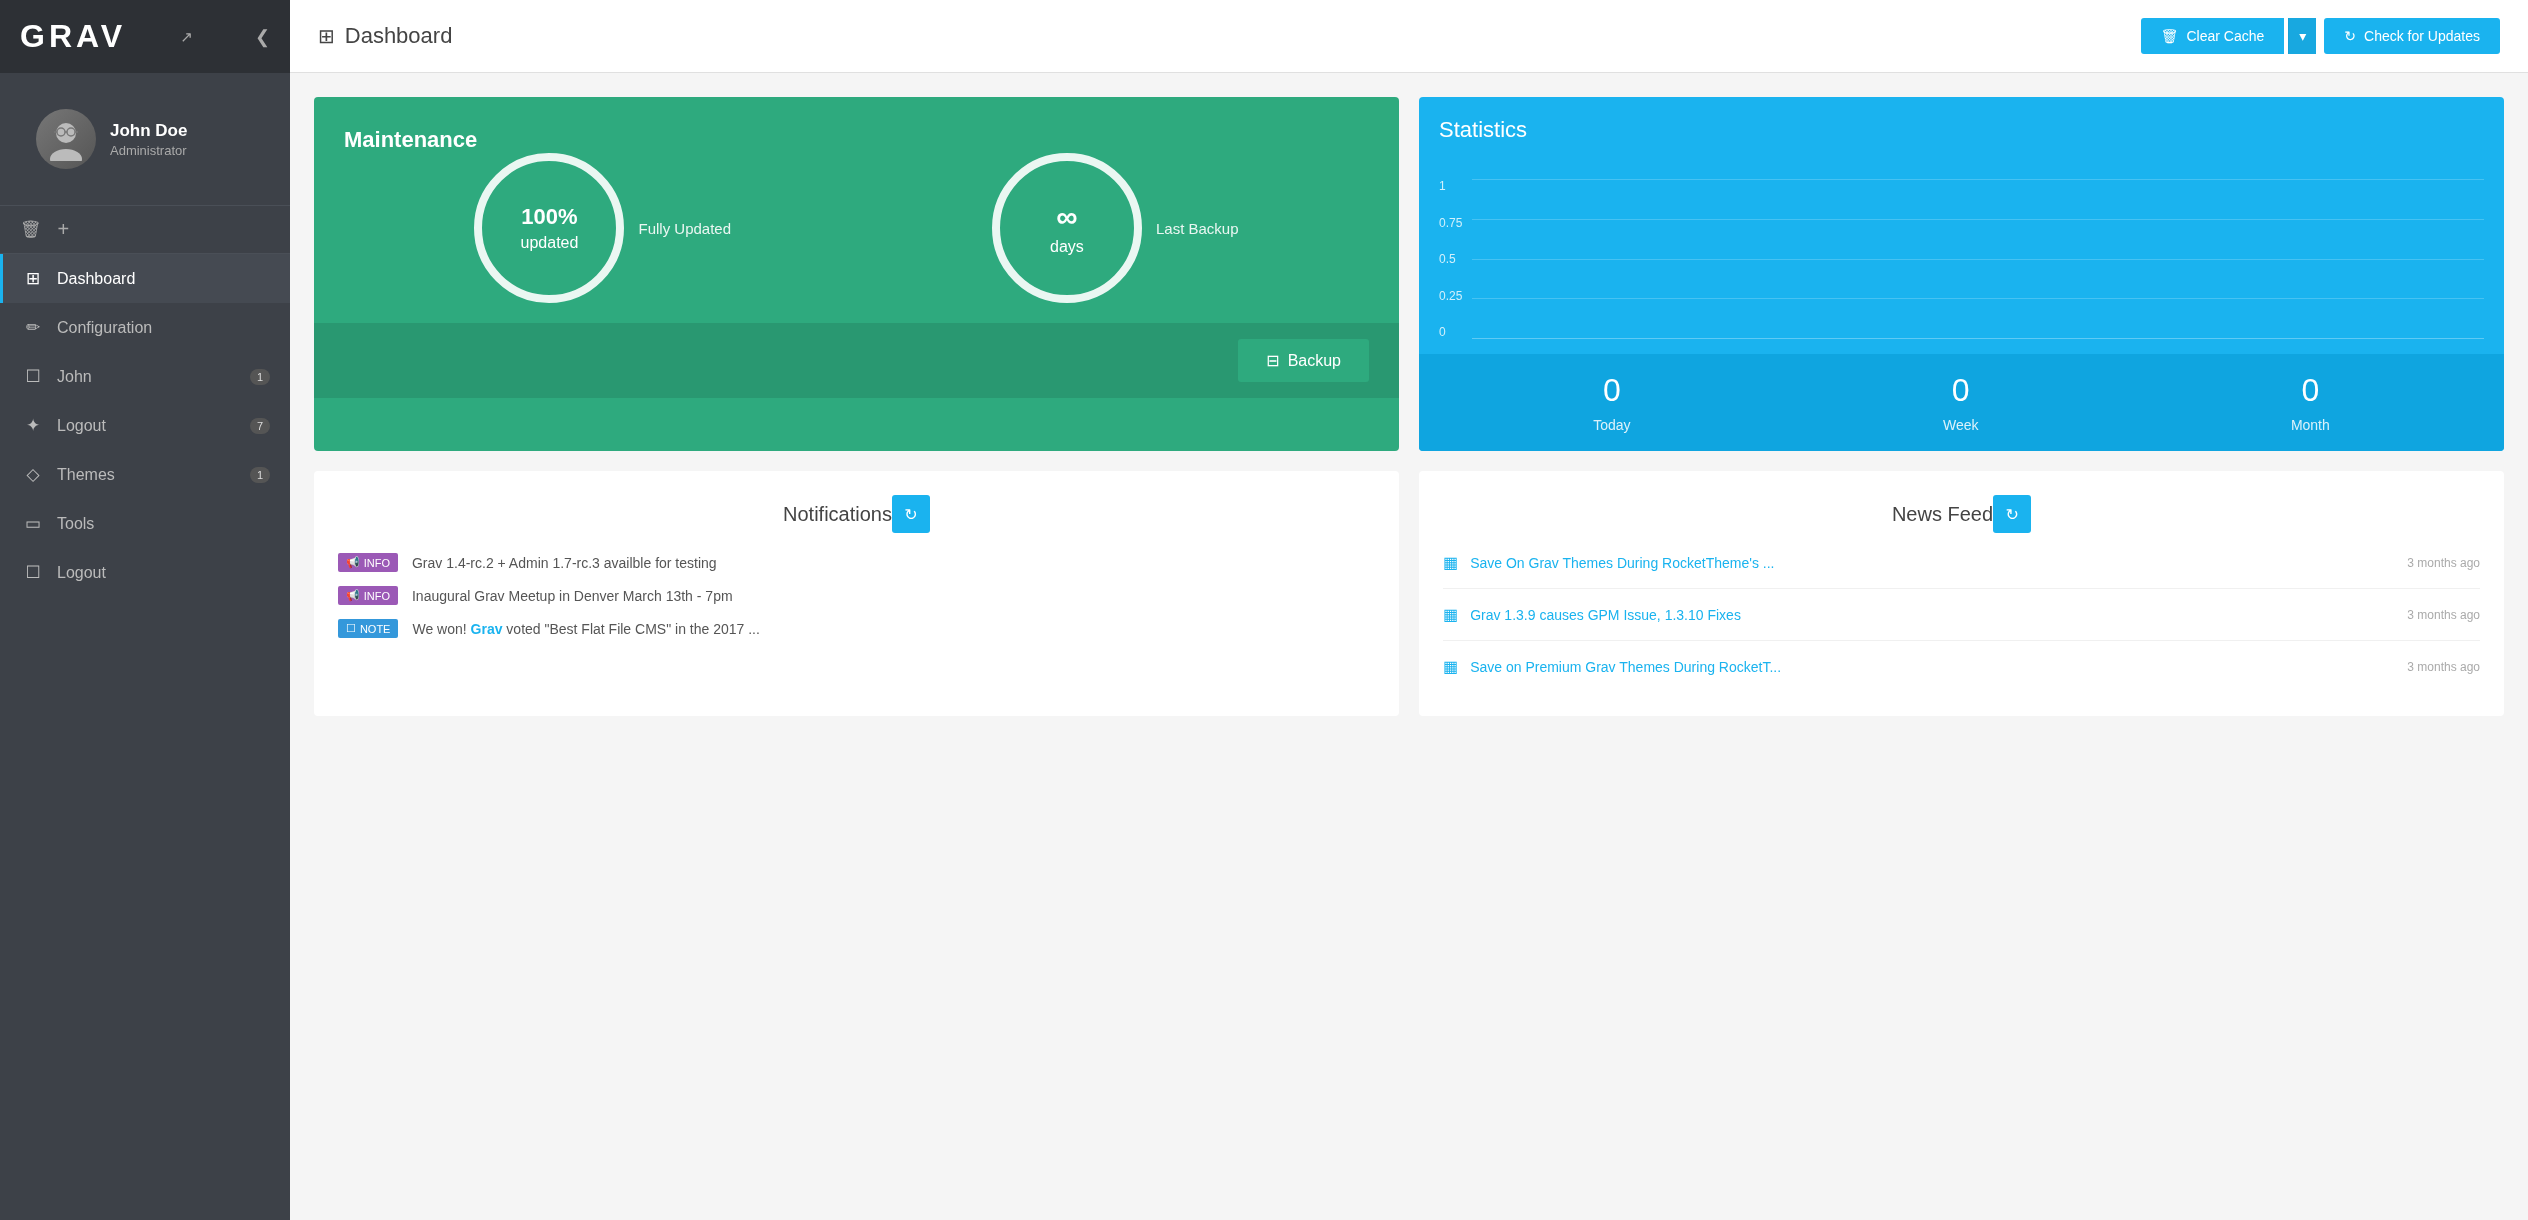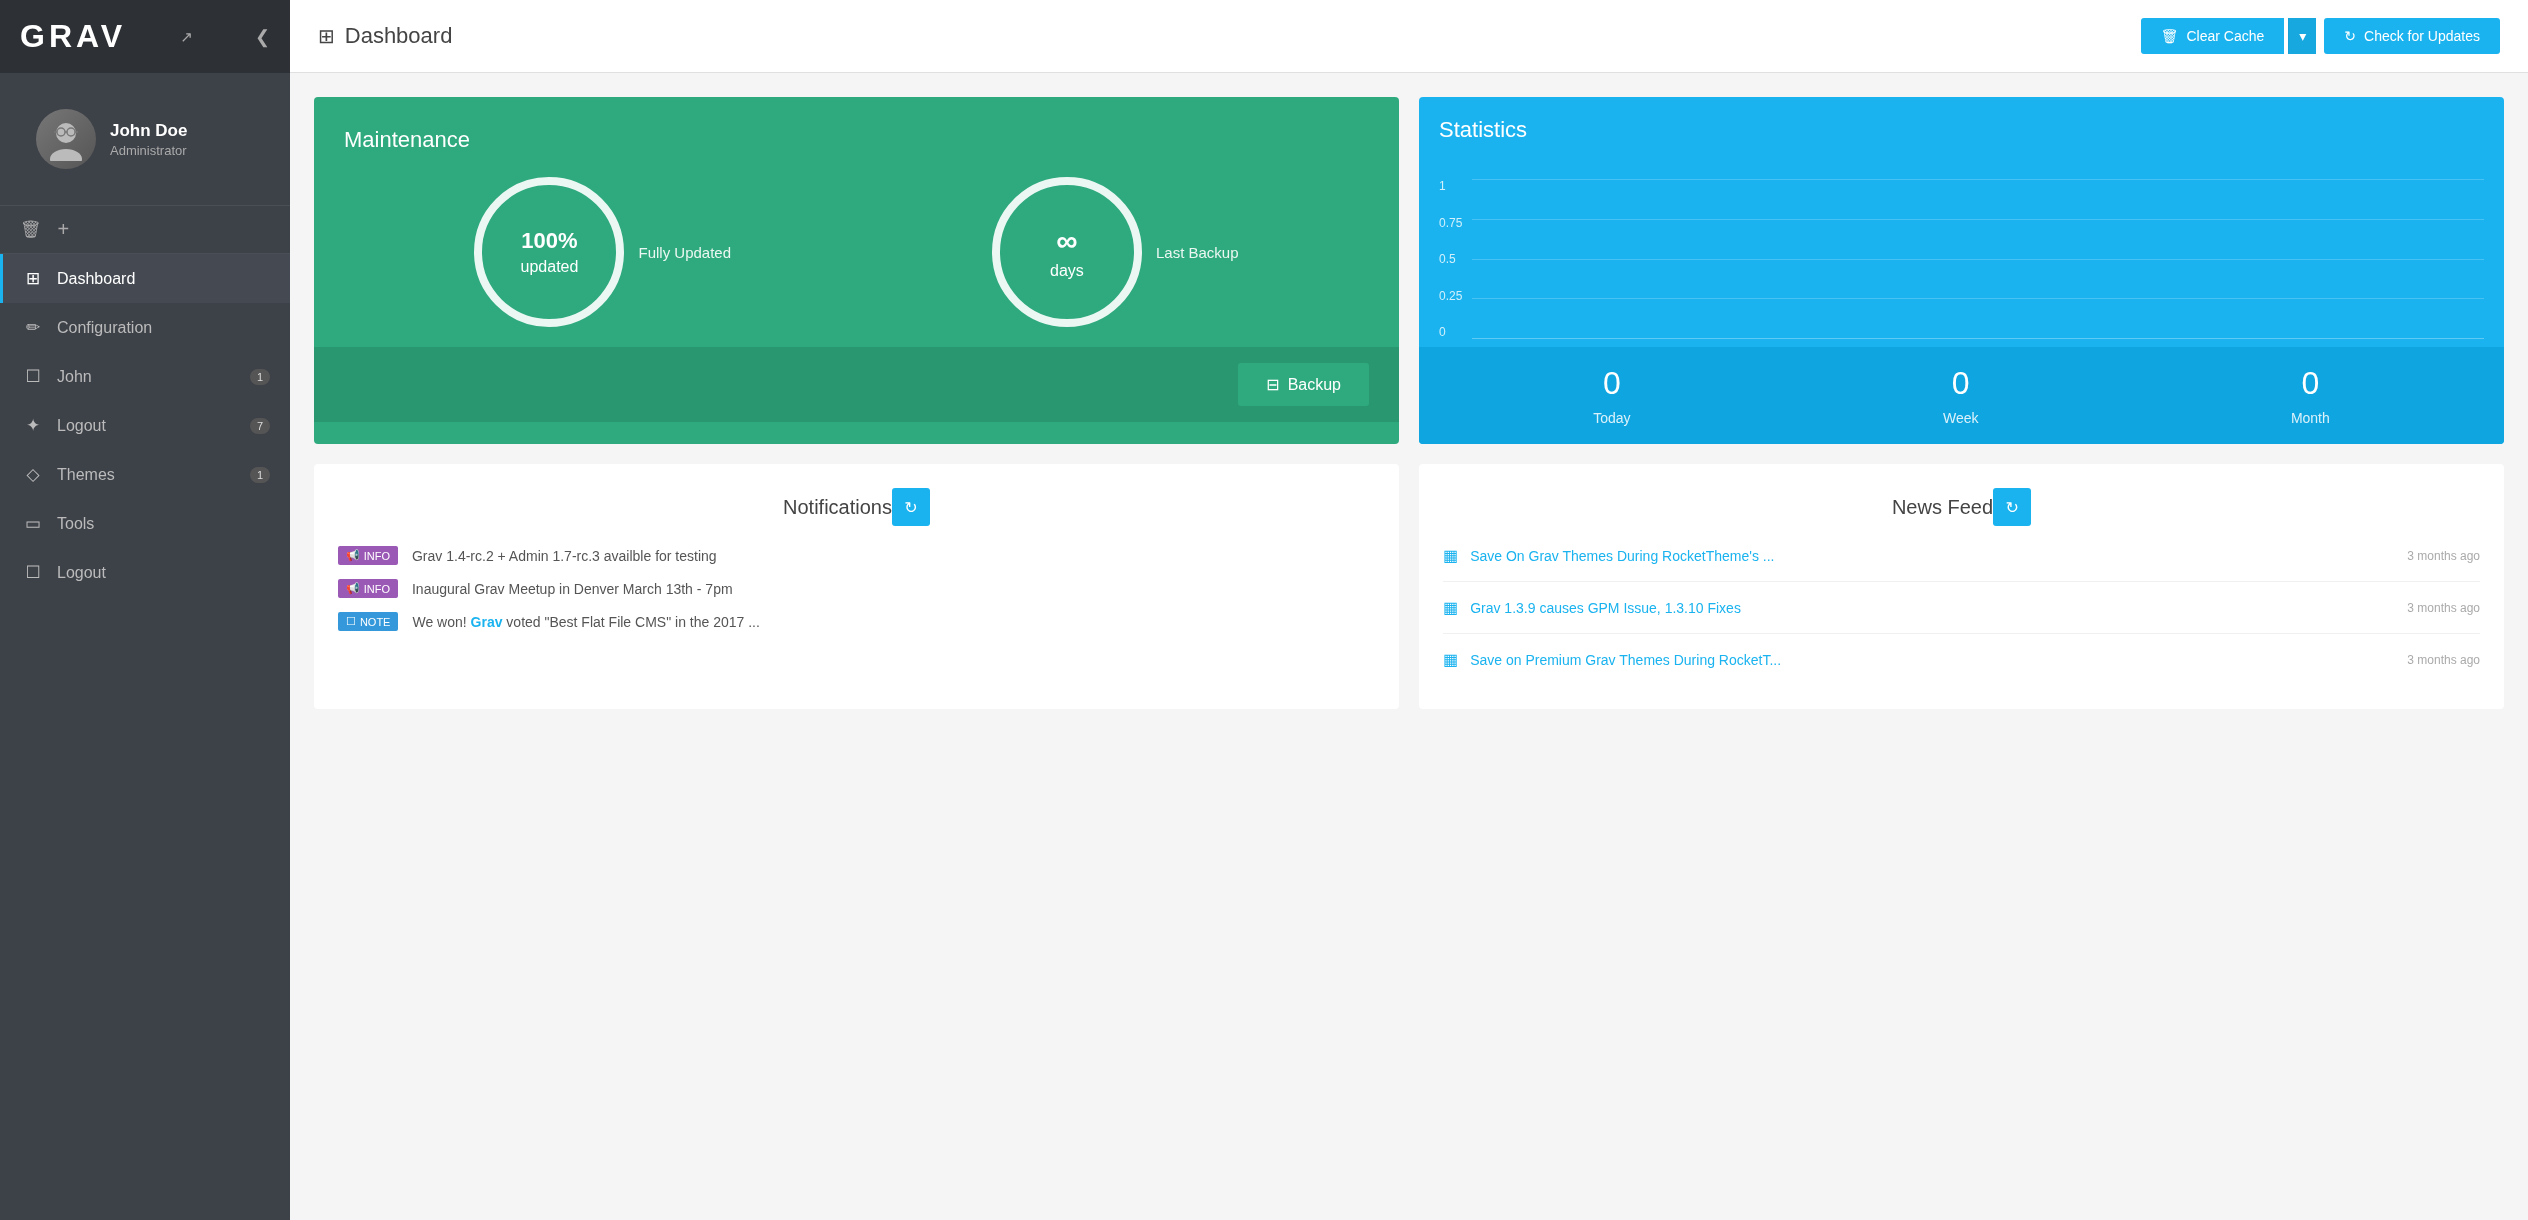--- a/index.html
+++ b/index.html
@@ -161,21 +161,21 @@
       gap: 20px;
     }
 
     
     .card-maintenance {
       background: #2eaa7e;
       border-radius: 4px;
       padding: 30px;
       color: #fff;
     }
-    .card-maintenance h2 { font-size: 22px; font-weight: 400; margin-bottom: 24px; }
+    .card-maintenance h2 { font-size: 22px; font-weight: 700; }
     .maintenance-circles {
       display: flex;
       justify-content: space-around;
       margin-bottom: 20px;
     }
     .circle-item { display: flex; align-items: center; gap: 14px; }
     .circle-ring {
       width: 150px;
       height: 150px;
       border-radius: 50%;
@@ -211,21 +211,21 @@
     }
 
     
     .card-statistics {
       background: #1ab3ef;
       border-radius: 4px;
       color: #fff;
       overflow: hidden;
     }
     .stats-chart-area {
-      padding: 20px 20px 8px 20px;
+      padding: 20px 20px 15px 20px;
     }
     .stats-title { font-size: 22px; font-weight: 400; margin-bottom: 16px; }
     .chart-container {
       height: 180px;
       position: relative;
       display: flex;
       align-items: flex-end;
     }
     .chart-y-labels {
       display: flex;

